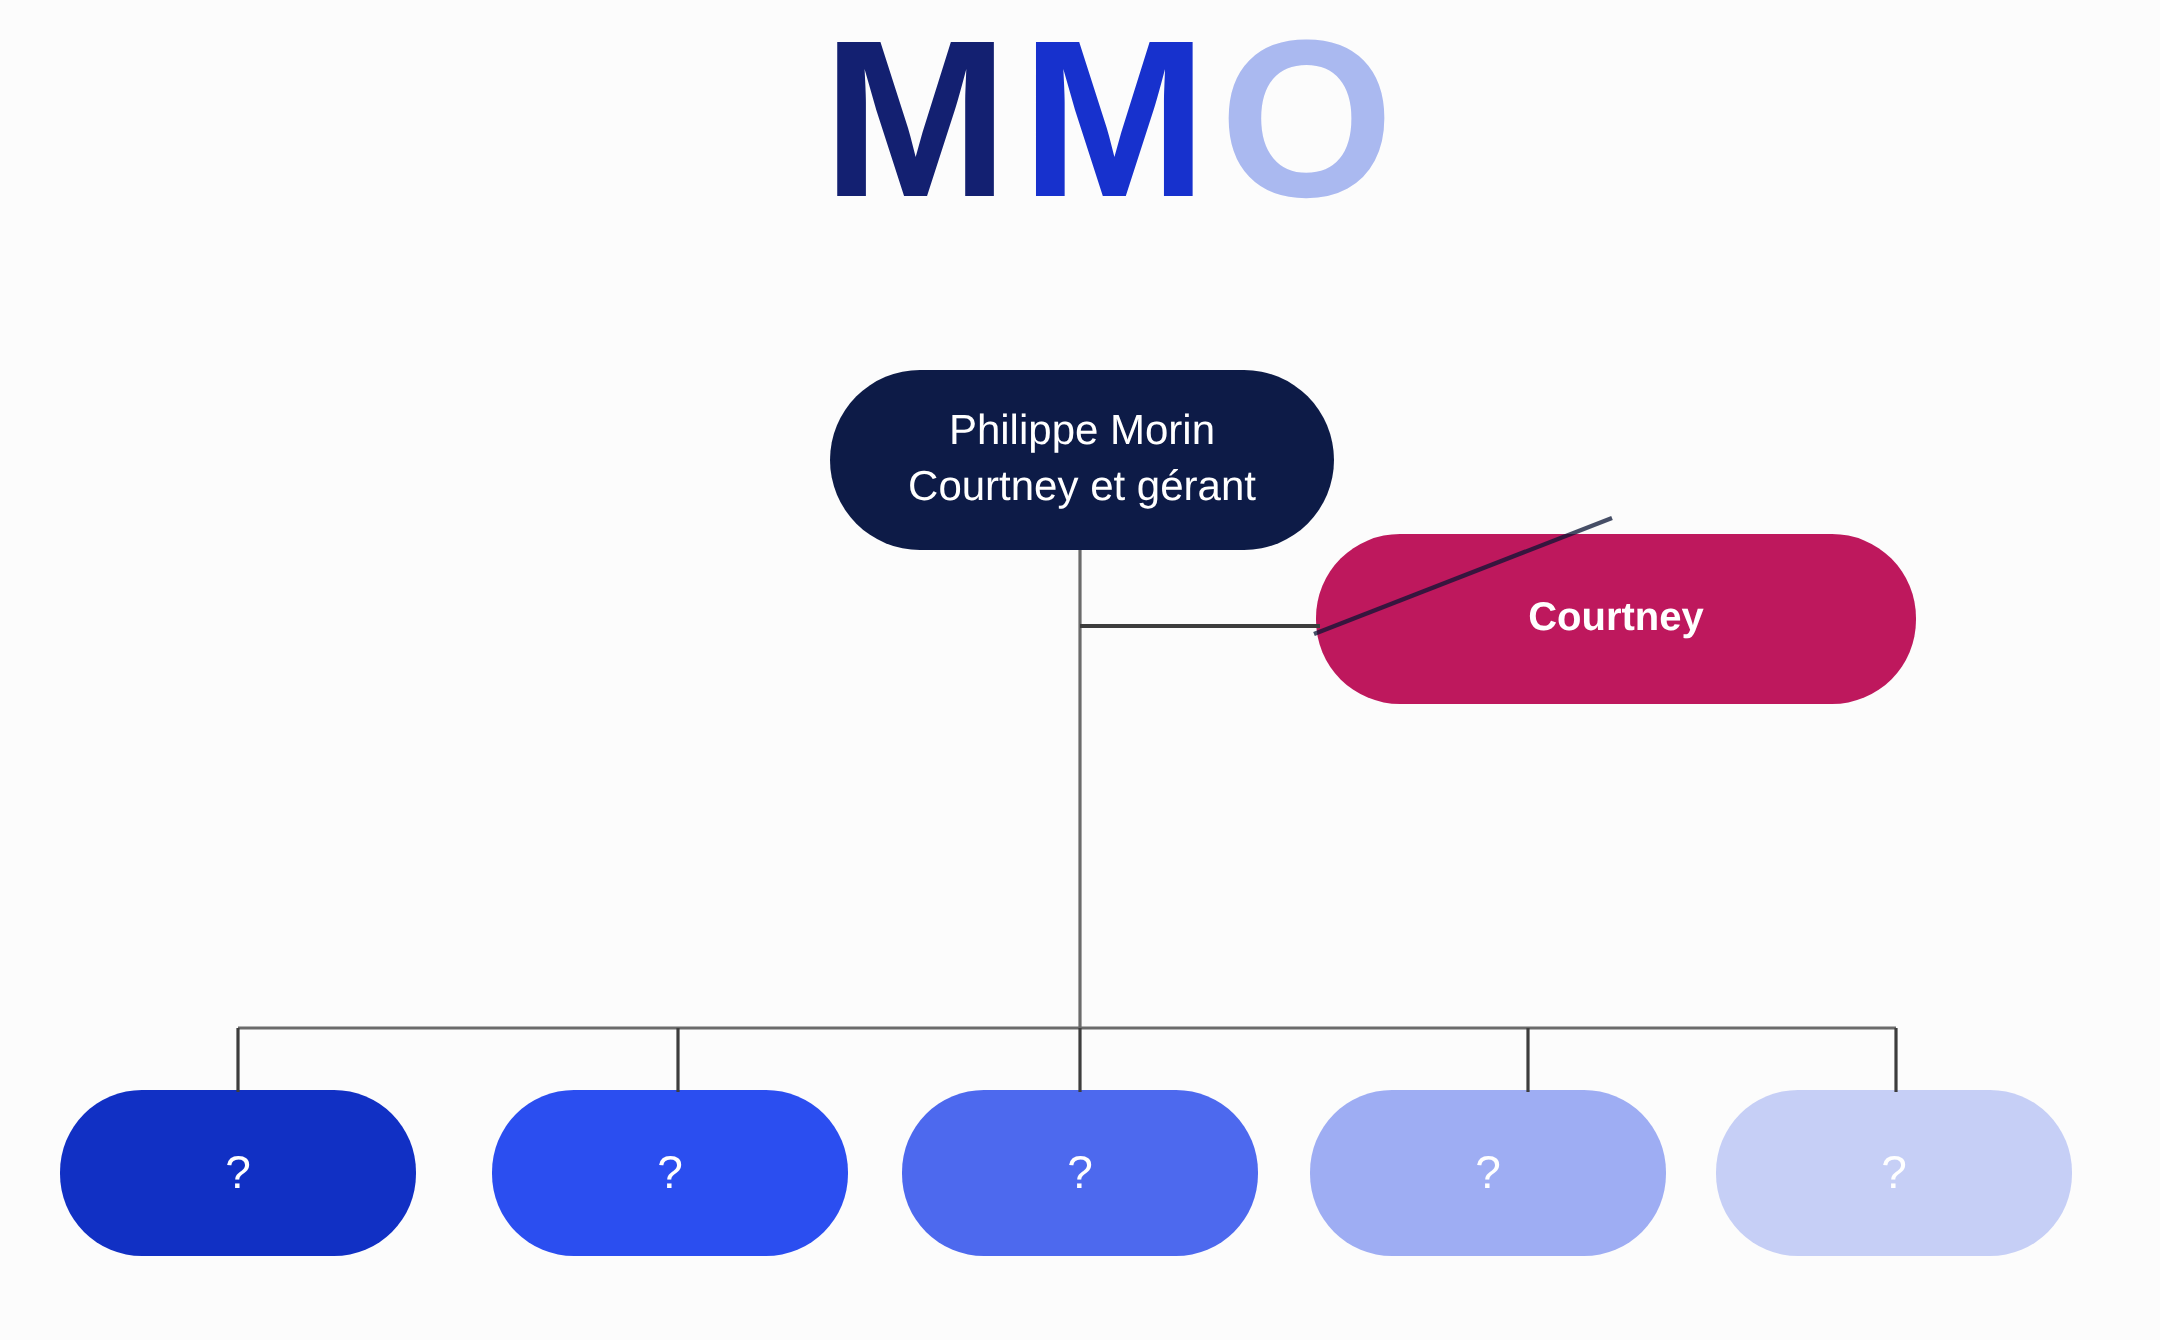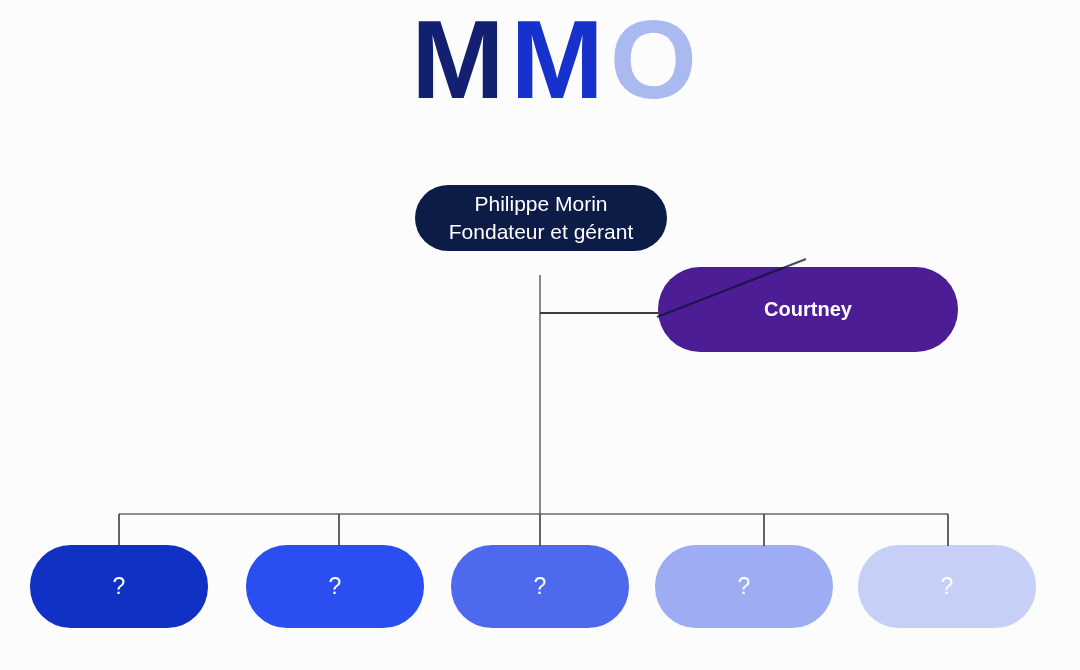--- a/index.html
+++ b/index.html
@@ -35,21 +35,21 @@
     position: absolute;
     color: #ffffff;
     display: flex;
     flex-direction: column;
     align-items: center;
     justify-content: center;
     text-align: center;
   }
   .node-root {
     left: 415px; top: 185px;
-    width: 252px; height: 66px;
+    width: 252px; height: 90px;
     border-radius: 45px;
     font-size: 21px;
     line-height: 28px;
     font-weight: 400;
   }
   .node-assistant {
     left: 658px; top: 267px;
     width: 300px; height: 85px;
     border-radius: 42px;
     font-size: 20px;
@@ -73,24 +73,24 @@
 <body>
 
 <div class="canvas" style="background-color: rgb(252, 252, 252);">
 
   <div class="logo">
     <span style="color: rgb(19, 32, 113);">M</span><span style="color: rgb(23, 49, 205);">M</span><span style="color: rgb(170, 185, 240);">O</span>
   </div>
 
   <div class="node node-root" style="background-color: rgb(13, 27, 71);">
     <div>Philippe Morin</div>
-    <div>Fondateur et gérant</div>
+    <div>Courtney et gérant</div>
   </div>
 
-  <div class="node node-assistant" style="background-color: #4c1d95;">
+  <div class="node node-assistant" style="background-color: #be185d;">
     <div>Courtney</div>
   </div>
 
   <div class="node node-child c1" style="background-color: rgb(17, 48, 196);">
     <div>?</div>
   </div>
   <div class="node node-child c2" style="background-color: rgb(43, 78, 240);">
     <div>?</div>
   </div>
   <div class="node node-child c3" style="background-color: rgb(77, 105, 238);">

